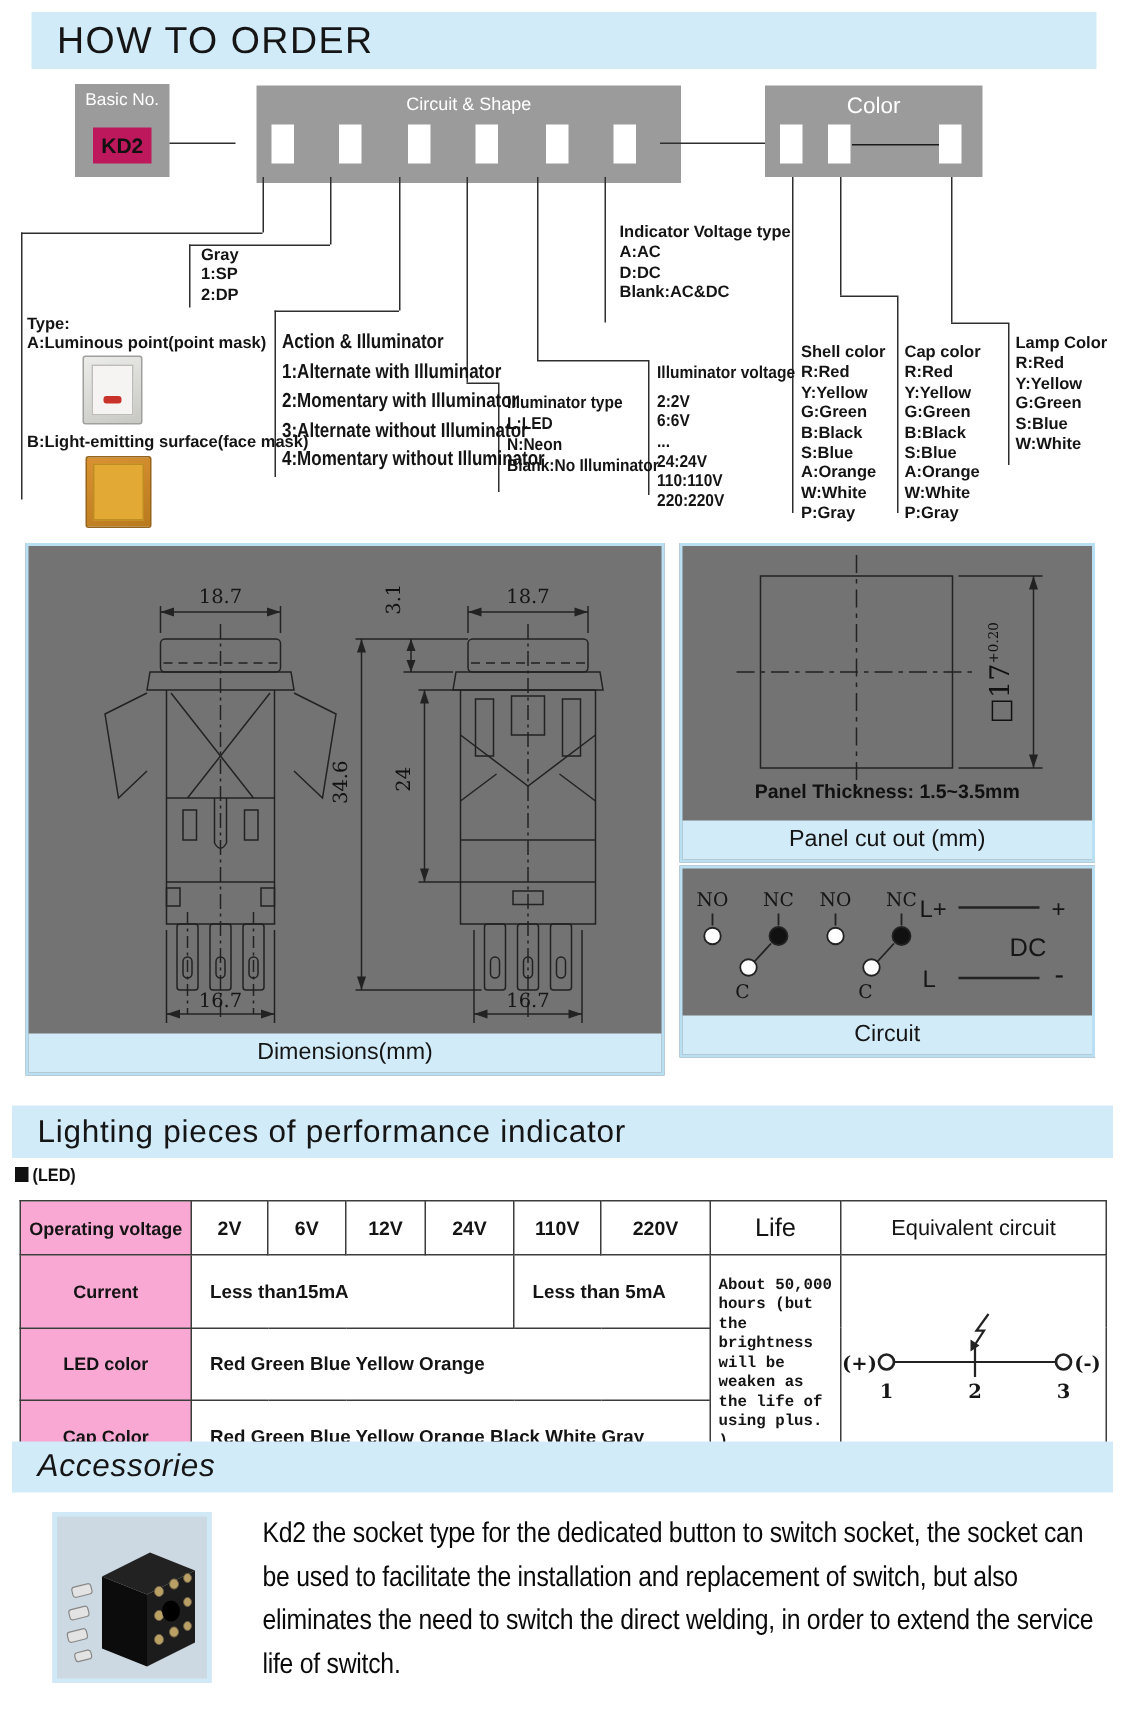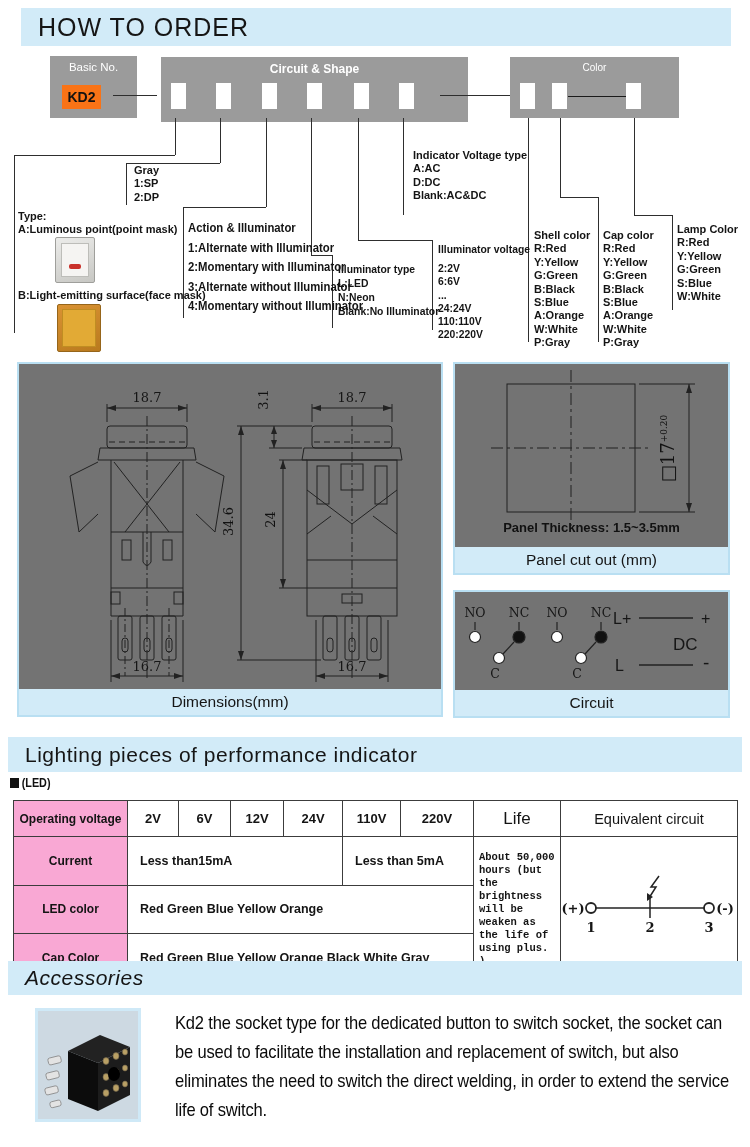--- a/index.html
+++ b/index.html
@@ -2,21 +2,21 @@
 <html><head>
 <meta charset="utf-8">
 <style>
   html,body{margin:0;padding:0;background:#fff;}
   #page{position:relative;width:750px;height:1147px;background:#fff;overflow:hidden;
         font-family:"Liberation Sans",sans-serif;color:#111;}
   .abs{position:absolute;}
   .bar{position:absolute;background:#d2ebf8;display:flex;align-items:center;}
   .bar .t{margin-left:17px;font-size:21px;letter-spacing:0.5px;color:#151515;}
   #howto .t{font-size:25px;letter-spacing:1px;}
-  .gbox{position:absolute;background:#9b9b9b;padding-left:24px;}
+  .gbox{position:absolute;background:#9b9b9b;}
   .gbox .glabel{position:absolute;left:0;right:0;top:5px;text-align:center;color:#fff;font-size:11.5px;}
   .slot{position:absolute;width:15px;height:26px;top:26px;background:#fff;}
   .ln{position:absolute;background:#2e2e2e;}
   .lnh{height:1px;} .lnv{width:1px;}
   .blk{position:absolute;font-weight:bold;font-size:11px;line-height:13.4px;color:#141414;}
   .blk div{white-space:nowrap;}
   .blk-action{font-size:13.5px;line-height:19.5px;transform:scaleX(0.84);transform-origin:0 0;}
   .blk-cond{transform:scaleX(0.9);transform-origin:0 0;font-size:11.5px;line-height:14px;}
   .blk-iv{transform:scaleX(0.9);transform-origin:0 0;font-size:11.5px;line-height:13.2px;}
   .blk-iv .gap{height:6px;}
@@ -56,35 +56,35 @@
 <body>
 
 <div id="page">
 
   <div id="howto" class="bar" style="left:21px;top:8px;width:710px;height:38px;">
     <div class="t">HOW TO ORDER</div>
   </div>
 
   <div class="gbox" style="left:50px;top:56px;width:63px;height:62px;">
     <div class="glabel">Basic No.</div>
-    <div class="abs" style="left:12px;top:29px;width:39px;height:24px;background:#f97316;display:flex;align-items:center;justify-content:center;font-weight:bold;font-size:14px;">KD2</div>
-  </div>
-
-  <div class="gbox" style="left:161px;top:57px;width:283px;height:65px;font-weight:bold;">
+    <div class="abs" style="left:12px;top:29px;width:39px;height:24px;background:#be185d;display:flex;align-items:center;justify-content:center;font-weight:bold;font-size:14px;">KD2</div>
+  </div>
+
+  <div class="gbox" style="left:171px;top:57px;width:283px;height:65px;">
     <div class="glabel" style="font-size:12px;">Circuit  &amp; Shape</div>
     <div class="slot" style="left:10px;"></div>
     <div class="slot" style="left:55px;"></div>
     <div class="slot" style="left:101px;"></div>
     <div class="slot" style="left:146px;"></div>
     <div class="slot" style="left:193px;"></div>
     <div class="slot" style="left:238px;"></div>
   </div>
 
   <div class="gbox" style="left:510px;top:57px;width:145px;height:61px;">
-    <div class="glabel" style="font-size:10px;">Color</div>
+    <div class="glabel" style="font-size:15px;">Color</div>
     <div class="slot" style="left:10px;"></div>
     <div class="slot" style="left:42px;"></div>
     <div class="slot" style="left:116px;"></div>
     <div class="ln lnh" style="left:58px;top:39px;width:58px;background:#1a1a1a;"></div>
   </div>
 
   <div class="ln lnh" style="left:113px;top:95px;width:44px;"></div>
   <div class="ln lnh" style="left:440px;top:95px;width:70px;"></div>
 
   <div class="ln lnv" style="left:175px;top:118px;height:37px;"></div>
@@ -317,21 +317,21 @@
           <polygon points="234,148 231,139 237,139"></polygon>
       </g>
     </svg>
     <div class="rot" style="left:172px;top:74px;width:80px;font-size:18px;">
       <span>□17</span><sup style="font-size:9px;">+0.20</sup>
     </div>
     <div class="abs" style="left:0;top:156px;width:100%;text-align:center;font-weight:bold;font-size:13px;">Panel Thickness:  1.5~3.5mm</div>
     <div class="cap">Panel cut out (mm)</div>
   </div>
 
-  <div class="panelbox" style="left:453px;top:590px;width:273px;height:124px;">
+  <div class="panelbox" style="left:453px;top:577px;width:273px;height:124px;">
     <svg width="269" height="94" viewBox="0 0 269 94" style="position:absolute;left:0;top:0;">
       <g stroke="#222" stroke-width="1.2" fill="none">
         <line x1="20" y1="30" x2="20" y2="38"></line>
           <line x1="64" y1="30" x2="64" y2="38"></line>
         <line x1="102" y1="30" x2="102" y2="38"></line>
           <line x1="146" y1="30" x2="146" y2="38"></line>
         <circle cx="20" cy="45" r="5.5" fill="#fff"></circle>
         <circle cx="64" cy="45" r="6" fill="#111"></circle>
         <circle cx="44" cy="66" r="5.5" fill="#fff"></circle>
         <line x1="48" y1="62" x2="59" y2="50"></line>

